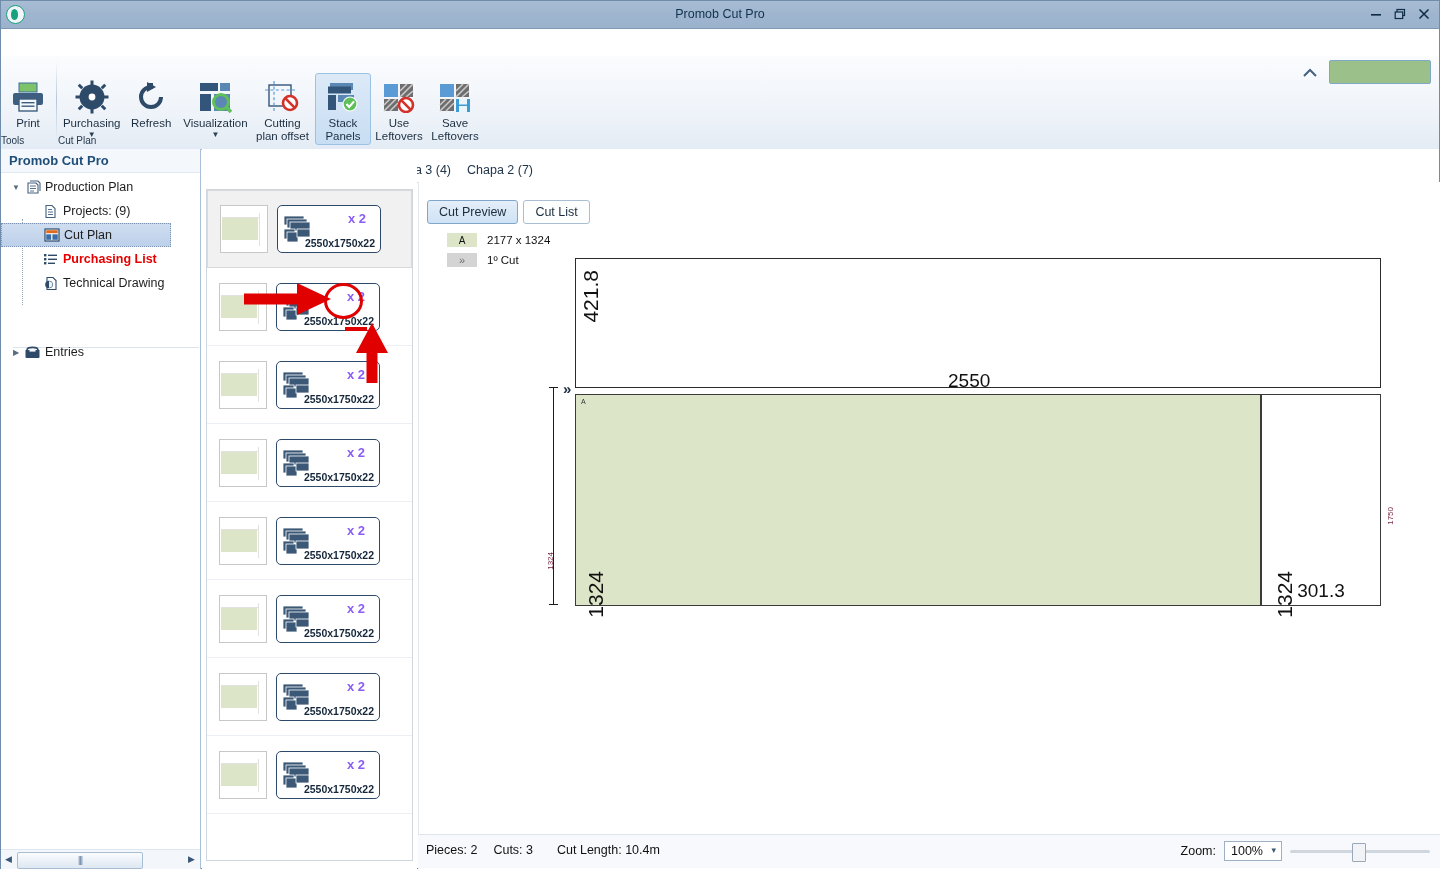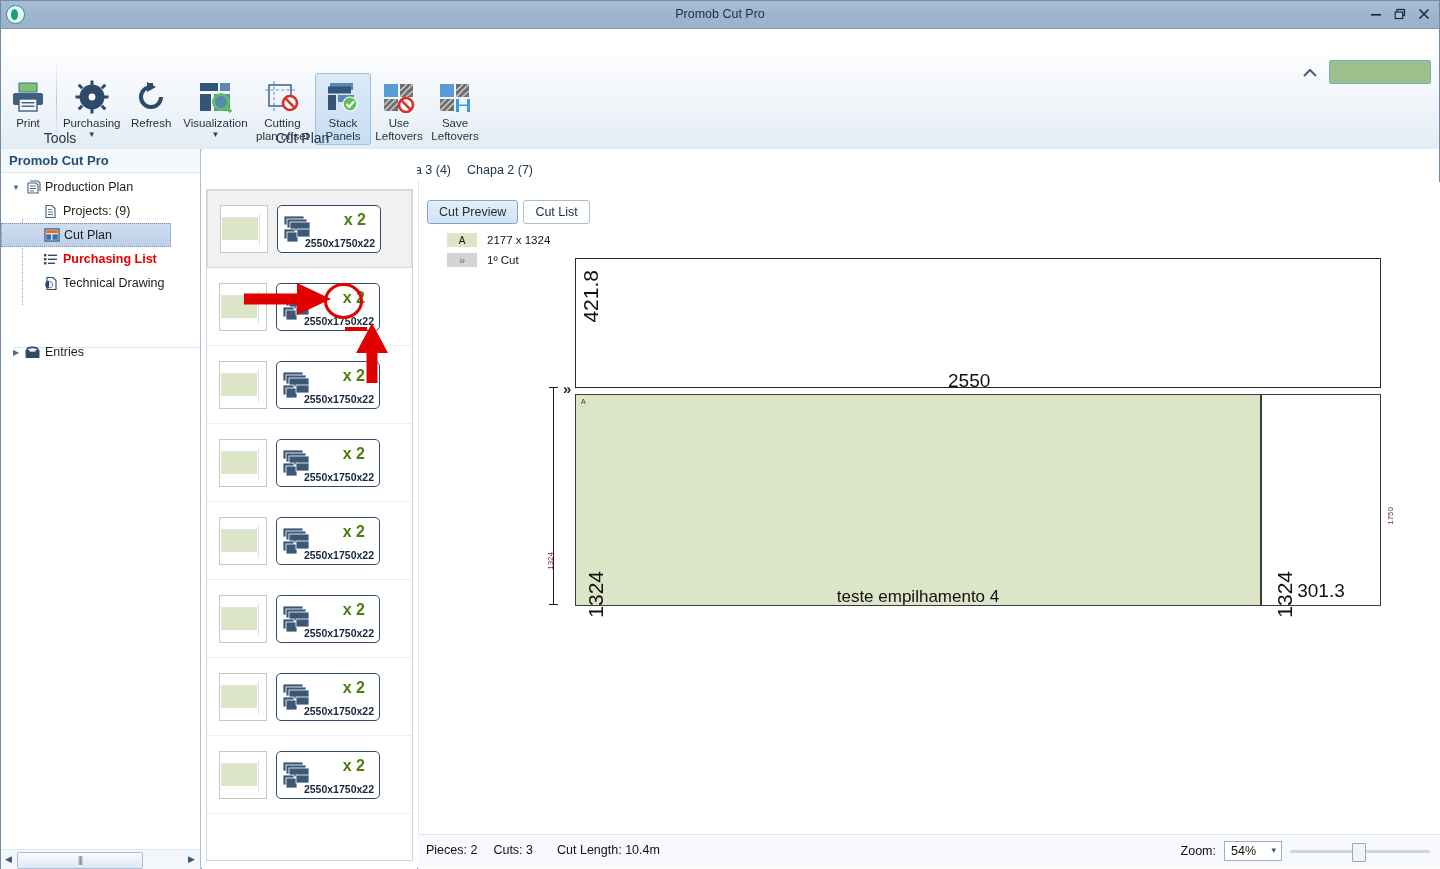--- a/index.html
+++ b/index.html
@@ -35,21 +35,21 @@
   .tab-main{position:absolute;left:49px;top:3px;width:54px;height:25px;
     background:#fdfdfe;border:1px solid #9fb6cd;border-bottom:none;border-radius:3px 3px 0 0;
     color:#1d1d1d;font-size:12px;display:flex;align-items:center;justify-content:center;}
 
   
   .ribbon{position:absolute;left:0;top:55px;width:1438px;height:93px;
     background:linear-gradient(to bottom,#fbfcfe 0%,#eef3f9 65%,#e3ebf4 100%);
     border-bottom:1px solid #a9bfd6;}
   .rgroup{position:absolute;top:0;height:93px;}
   .rgroup .gitems{display:flex;align-items:flex-start;height:72px;padding-top:17px;}
-  .glabel{position:absolute;bottom:3px;width:100%;text-align:center;font-size:14px;color:#24384c;margin-left:32px;}
+  .glabel{position:absolute;bottom:3px;width:100%;font-size:10px;color:#24384c;}
   .gsep{position:absolute;top:5px;width:1px;height:80px;background:linear-gradient(to bottom,rgba(160,180,200,0),#b6c7da,rgba(160,180,200,0));}
   .rbtn{width:62px;min-width:56px;display:flex;flex-direction:column;align-items:center;
     padding:3px 2px 0;border:1px solid transparent;border-radius:3px;box-sizing:border-box;}
   .rbtn.sel{background:linear-gradient(to bottom,#dce9f7,#c8def3);border:1px solid #9ac2e5;}
   .rbtn .ico{height:40px;display:flex;align-items:center;justify-content:center;}
   .rbtn .cap{font-size:11.5px;line-height:12.5px;text-align:center;color:#1b2e40;max-width:66px;}
   .rbtn .caret{font-size:8px;line-height:8px;color:#2a4257;margin-top:1px;}
   .ribbon-collapse{position:absolute;right:120px;top:10px;width:18px;height:16px;color:#2c4c6b;}
   .green-box{position:absolute;right:8px;top:4px;width:100px;height:22px;background:#9cc08a;border:1px solid #7fa7c8;border-radius:2px;}
 
@@ -81,21 +81,21 @@
 
   .plist{position:absolute;left:4px;top:40px;width:207px;height:672px;border:1px solid #cfd6de;box-sizing:border-box;background:#fff;overflow:hidden;}
   .prow{position:relative;height:78px;border-bottom:1px solid #eceff3;box-sizing:border-box;display:flex;align-items:center;padding-left:12px;}
   .prow.sel{background:#f1f1f1;border:1px solid #d9d9d9;}
   .thumb-box{width:48px;height:48px;border:1px solid #c7c7c7;background:#fff;position:relative;box-sizing:border-box;}
   .thumb-box .inner{position:absolute;left:1px;top:12px;width:36px;height:22px;background:#dde5c8;}
   .thumb-box .vline{position:absolute;left:38px;top:7px;width:1px;height:33px;background:#e2e2e2;}
   .thumb-box .hline{position:absolute;left:1px;top:11px;width:37px;height:1px;background:#e2e2e2;}
   .pcard{margin-left:9px;width:104px;height:48px;border:1px solid #2e4a6b;border-radius:5px;background:#fff;position:relative;box-sizing:border-box;}
   .pcard .stack{position:absolute;left:5px;top:9px;width:34px;height:30px;}
-  .pcard .qty{position:absolute;right:14px;top:5px;font-size:16px;font-weight:bold;color:#4d7c0f;}
+  .pcard .qty{position:absolute;right:14px;top:5px;font-size:13px;font-weight:bold;color:#8b5cf6;}
   .pcard .dims{position:absolute;right:5px;bottom:3px;font-size:10.5px;font-weight:bold;color:#15263a;margin-top:10px;}
 
   
   .docarea{position:absolute;left:417px;top:181px;width:1104px;height:687px;background:#fff;border-left:1px solid #e3e8ee;box-sizing:border-box;}
   .viewtabs{position:absolute;left:8px;top:18px;display:flex;gap:5px;}
   .vbtn{height:24px;line-height:22px;padding:0 11px;box-sizing:border-box;font-size:12.5px;
     border:1px solid #a9bed2;border-radius:3px;background:#fdfefe;color:#1c2d3e;}
   .vbtn.active{background:linear-gradient(to bottom,#e4eff9,#cfe2f4);border-color:#7fa7cc;}
 
   .legend{position:absolute;left:28px;top:48px;}
@@ -648,21 +648,20 @@
       <div class="dim-4218">421.8</div>
       <div class="dim-2550">2550</div>
 
       <div class="vdimbar"></div>
       <div class="vdim-label">1324</div>
       <div class="cutmark">»</div>
 
       <div class="piece-a">
         <div class="alab">A</div>
         <div class="d1324">1324</div>
-        <div class="pname">teste empilhamento 4</div>
       </div>
 
       <div class="off-right">
         <div class="d1324">1324</div>
         <div class="d3625">301.3</div>
       </div>
 
       <div class="rdim-1750">1750</div>
     </div>
 
@@ -681,21 +680,21 @@
 
   <div class="statusbar">
     <div class="st-left">
       <span>Pieces: 2</span>
       <span>Cuts: 3</span>
       <span style="margin-left:8px;">Cut Length: 10.4m</span>
     </div>
     <div class="st-right">
       <span class="zoomlbl">Zoom:</span>
       <div class="zoomsel">
-        <span>54%</span>
+        <span>100%</span>
         <span class="cv">▾</span>
       </div>
       <div class="slider">
         <div class="track"></div>
         <div class="knob"></div>
       </div>
     </div>
   </div>
 
   <svg class="anno" style="left:0;top:0;width:1440px;height:869px;">

